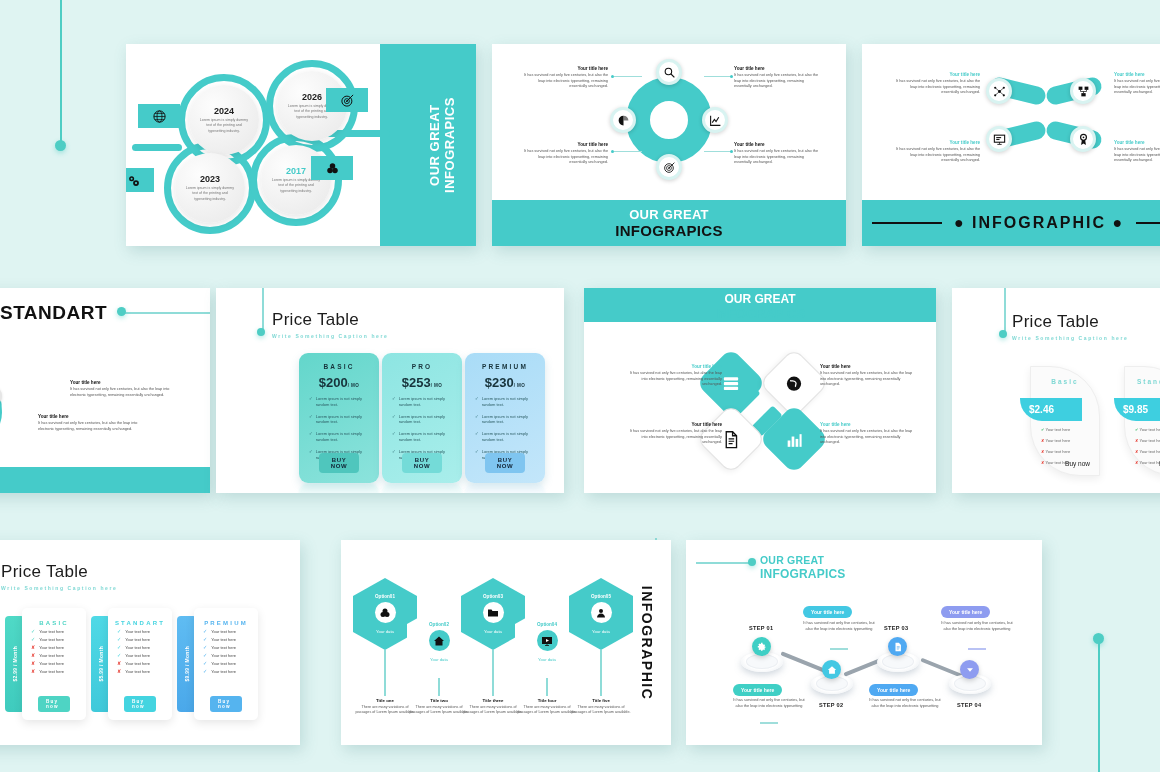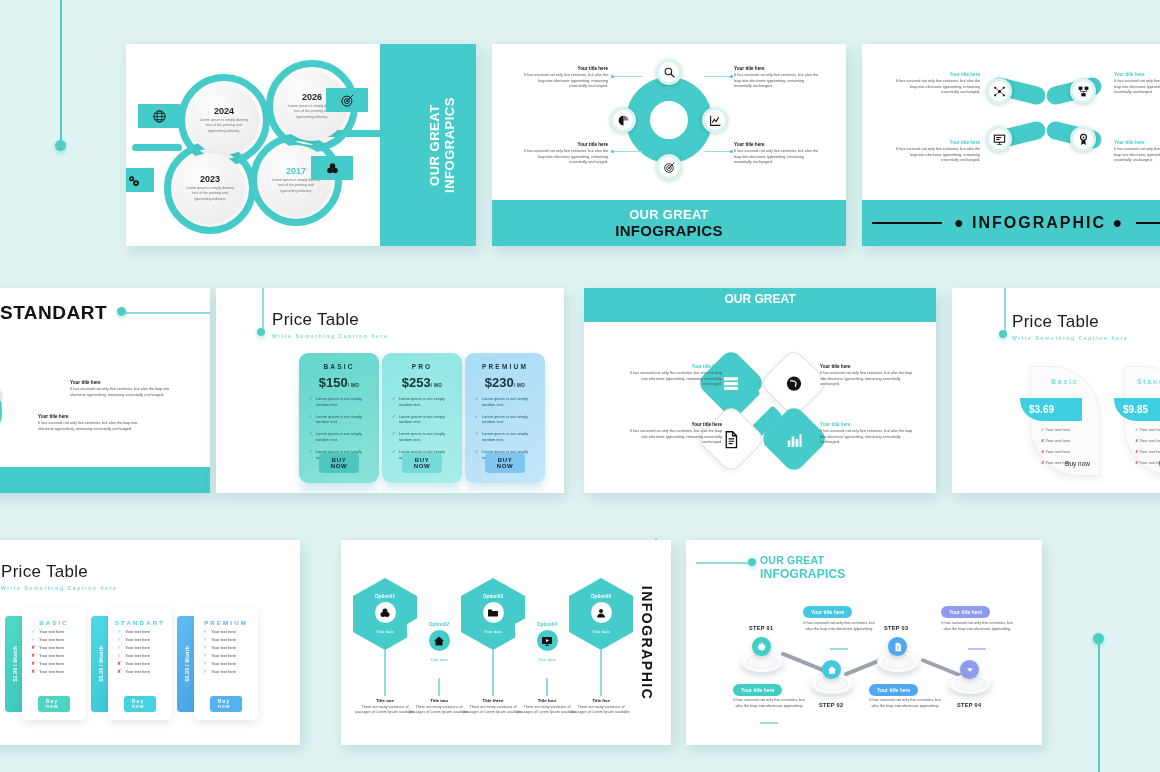--- a/index.html
+++ b/index.html
@@ -440,21 +440,21 @@
     <div class="vline" style="left:46px;top:0;height:44px;background:#8fdcd8;"></div>
     <div class="dot" style="left:41px;top:40px;width:8px;height:8px;"></div>
     <div style="position:absolute;left:56px;top:22px;">
       <div class="pt-title">Price Table</div>
       <div class="pt-sub">Write Something Caption here</div>
     </div>
 
     <div class="pcard" style="left:83px;top:65px;background:linear-gradient(150deg,#63d6cb,#8ce3dc);">
       <div class="nm">BASIC</div>
       <div class="pr">
-        <span>$150</span><small>/ MO</small>
+        <span>$200</span><small>/ MO</small>
       </div>
       <div class="feat">
           <span class="ck">✓</span>
           <span class="ft">Lorem ipsum is not simply random text.</span>
         </div>
       <div class="feat">
           <span class="ck">✓</span>
           <span class="ft">Lorem ipsum is not simply random text.</span>
         </div>
       <div class="feat">
@@ -588,21 +588,21 @@
     <div class="vline" style="left:52px;top:0;height:46px;background:#8fdcd8;"></div>
     <div class="dot" style="left:47px;top:42px;width:8px;height:8px;"></div>
     <div style="position:absolute;left:60px;top:24px;">
       <div class="pt-title">Price Table</div>
       <div class="pt-sub">Write Something Caption here</div>
     </div>
 
     <div class="ptcard2" style="left:78px;top:78px;">
       <div class="nm">Basic</div>
       <div class="ribbon">
-        <span>$3.69</span>
+        <span>$2.46</span>
       </div>
       <div class="r2" style="top:60px;"><span style="color:#3cba6a;">✔</span> <span>Your text here</span></div>
       <div class="r2" style="top:71px;"><span style="color:#e8453c;">✘</span> <span>Your text here</span></div>
       <div class="r2" style="top:82px;"><span style="color:#e8453c;">✘</span> <span>Your text here</span></div>
       <div class="r2" style="top:93px;"><span style="color:#e8453c;">✘</span> <span>Your text here</span></div>
       <div class="buy">Buy now</div>
     </div>
 
     <div class="ptcard2" style="left:172px;top:78px;">
       <div class="nm">Standard</div>

